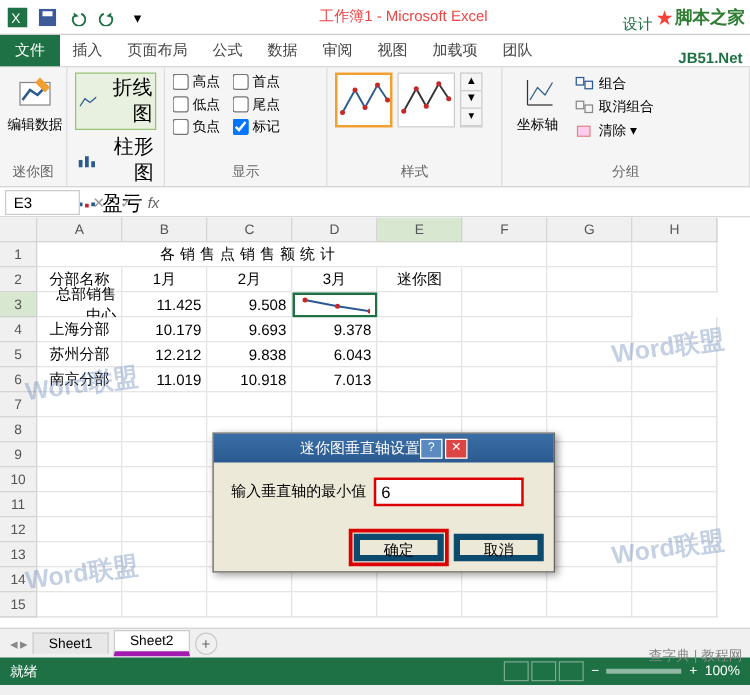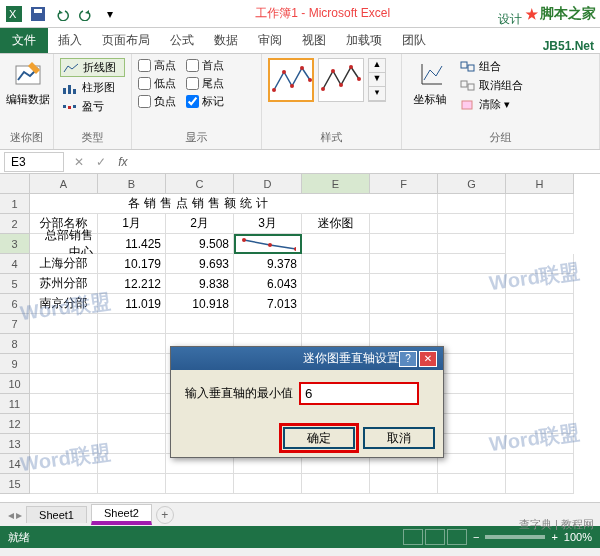--- a/index.html
+++ b/index.html
@@ -17,21 +17,21 @@
   .tab { padding: 4px 10px; font-size: 12px; color: #444; }
   .tab.context { color: #1e7145; }
   .tab-right { margin-left: auto; color: #1e7145; font-weight: bold; padding-right: 6px; }
   
   .ribbon { background: #f5f5f5; height: 96px; display: flex; border-bottom: 1px solid #ccc; }
   .rgroup { border-right: 1px solid #ddd; padding: 4px 6px; display: flex; flex-direction: column; justify-content: space-between; }
   .rgroup-label { text-align: center; font-size: 11px; color: #666; }
   .rbtn-large { width: 44px; text-align: center; font-size: 11px; }
   .rbtn-large .ico { width: 32px; height: 32px; margin: 0 auto 2px; display: flex; align-items: center; justify-content: center; }
   .type-col { display: flex; flex-direction: column; gap: 2px; }
-  .type-btn { display: flex; align-items: center; gap: 4px; font-size: 11px; padding: 1px 2px; text-align: right; }
+  .type-btn { display: flex; align-items: center; gap: 4px; font-size: 16px; padding: 1px 2px; text-align: right; }
   .type-btn.active { border: 1px solid #9ac17a; background: #e8f0e0; }
   .chk-col { display: flex; flex-direction: column; gap: 3px; }
   .chk { display: flex; align-items: center; gap: 3px; font-size: 11px; }
   .chk input { width: 13px; height: 13px; }
   .style-gallery { display: flex; gap: 4px; }
   .style-swatch { width: 46px; height: 44px; border: 1px solid #ccc; position: relative; background: #fff; }
   .style-swatch.sel { border: 2px solid #f0a030; }
   .gallery-nav { width: 18px; display: flex; flex-direction: column; border: 1px solid #ccc; }
   .gallery-nav div { flex: 1; text-align: center; font-size: 9px; border-bottom: 1px solid #ccc; }
   .grp-combo { display: flex; align-items: center; gap: 3px; font-size: 11px; padding: 1px 2px; }
@@ -52,27 +52,27 @@
   .rowhead { width: 30px; }
   .cell { width: 68px; border: 1px solid #ddd; border-top: none; border-left: none; padding: 1px 4px; font-size: 12px; text-align: right; display: flex; align-items: center; justify-content: flex-end; background: #fff; }
   .cell.text { justify-content: center; }
   .cell.title { font-family: "SimSun"; letter-spacing: 4px; }
   .row-merged .cell.title { border-right: none; }
   .row-merged .cell.title:last-child { border-right: 1px solid #ddd; }
   .cell.selected { border: 2px solid #1e7145; }
   .spark { width: 60px; height: 14px; }
   
   .dialog { position: absolute; left: 170px; top: 346px; width: 274px; background: #ece9d8; border: 1px solid #666; box-shadow: 2px 2px 6px rgba(0,0,0,0.4); font-family: "SimSun"; }
-  .dialog-title { background: linear-gradient(#3a6ea5,#2a5a90); color: #fff; padding: 3px 6px; font-size: 12px; display: flex; justify-content: flex-end; align-items: center; }
+  .dialog-title { background: linear-gradient(#3a6ea5,#2a5a90); color: #fff; padding: 3px 6px; font-size: 12px; display: flex; justify-content: center; align-items: center; }
   .dialog-body { padding: 12px 14px 6px; }
   .dialog-row { display: flex; align-items: center; gap: 6px; margin-bottom: 16px; }
   .dialog-row label { font-size: 12px; }
   .dialog-input { border: 2px solid #d00; padding: 2px 4px; width: 120px; background: #fff; }
   .dialog-btns { display: flex; justify-content: flex-end; gap: 8px; padding: 0 8px 8px; }
-  .dlg-btn { width: 72px; height: 22px; border: 2px solid #0c4a6e; background: #ece9d8; font-size: 12px; }
+  .dlg-btn { width: 72px; height: 22px; border: 5px solid #0c4a6e; background: #ece9d8; font-size: 12px; }
   .dlg-btn.ok { outline: 3px solid #d00; outline-offset: 1px; }
   .dlg-close { background: #d44; color: #fff; width: 18px; height: 16px; text-align: center; border: 1px solid #fff; font-size: 10px; line-height: 14px; }
   .dlg-help { width: 18px; height: 16px; text-align: center; border: 1px solid #fff; background: #5a8ac0; color: #fff; font-size: 10px; line-height: 14px; }
   
   .sheet-tabs { background: #f0f0f0; height: 24px; display: flex; align-items: center; padding: 0 8px; border-top: 1px solid #ccc; gap: 4px; }
   .sheet-nav { display: flex; gap: 2px; color: #888; }
   .sheet-tab { padding: 2px 12px; border: 1px solid #ccc; border-bottom: none; font-size: 11px; background: #e8e8e8; }
   .sheet-tab.active { background: #fff; border-bottom: 4px solid #a21caf; }
   .sheet-add { width: 18px; height: 18px; border: 1px solid #ccc; border-radius: 50%; text-align: center; line-height: 16px; color: #666; }
   

